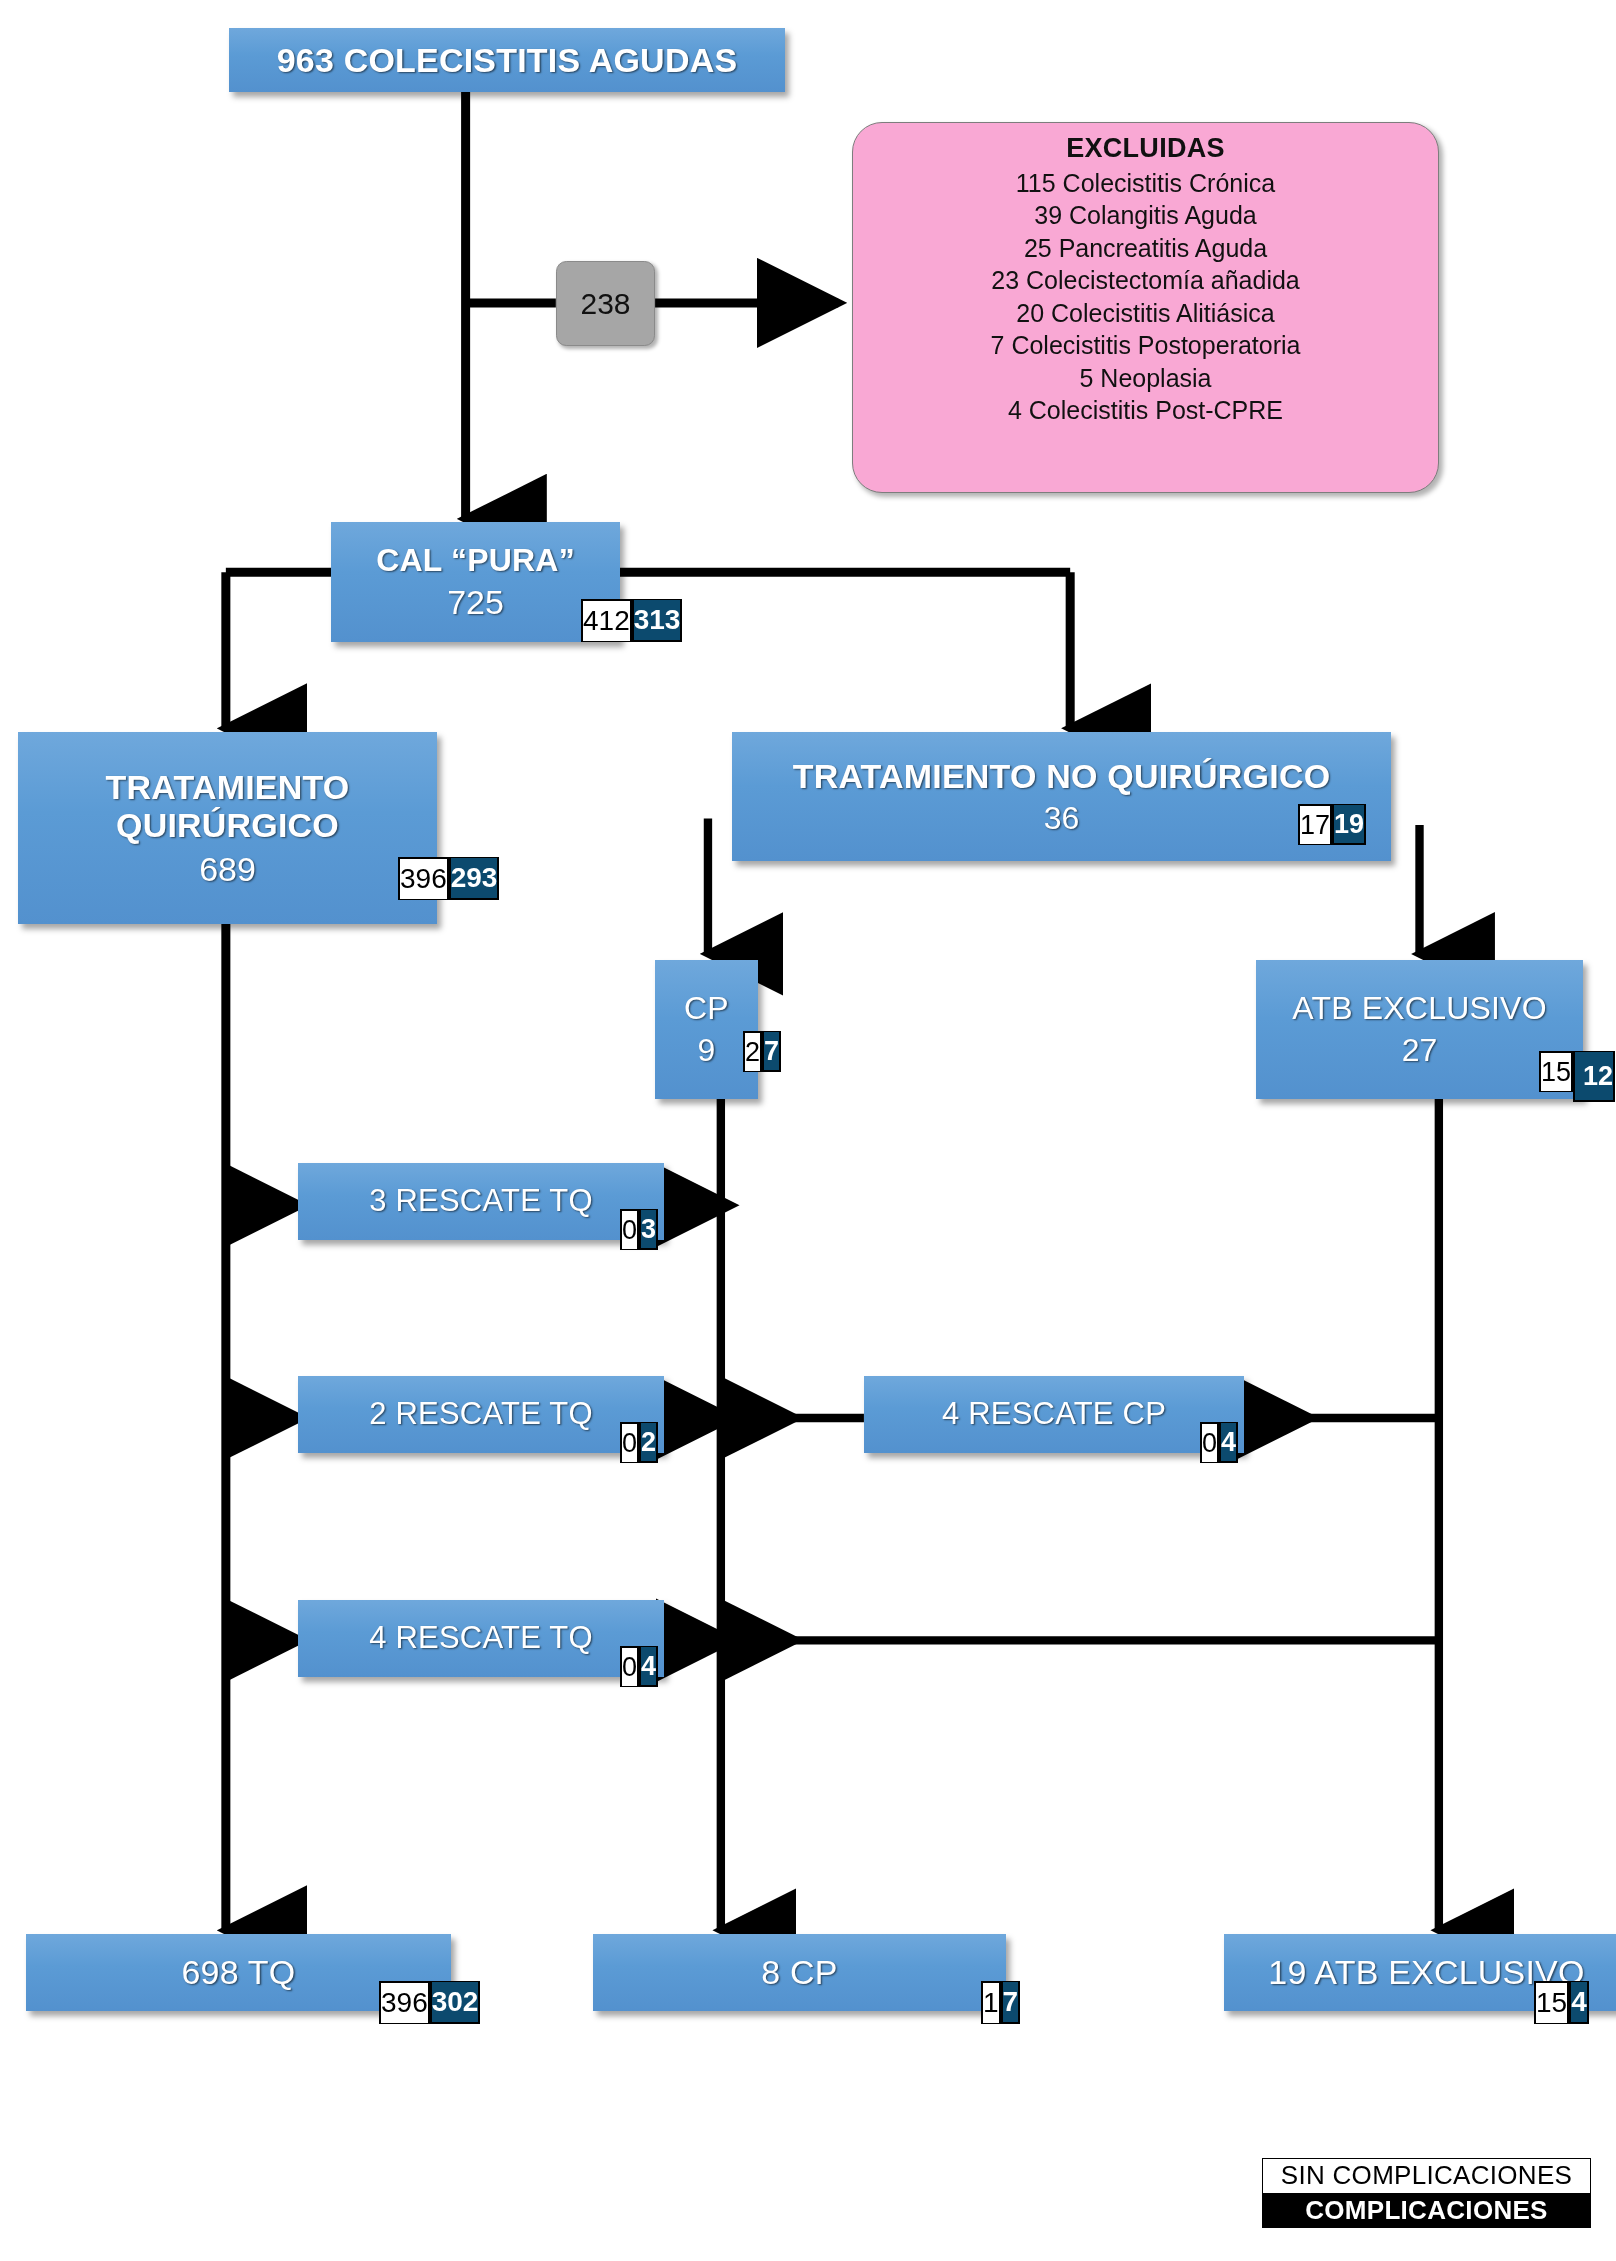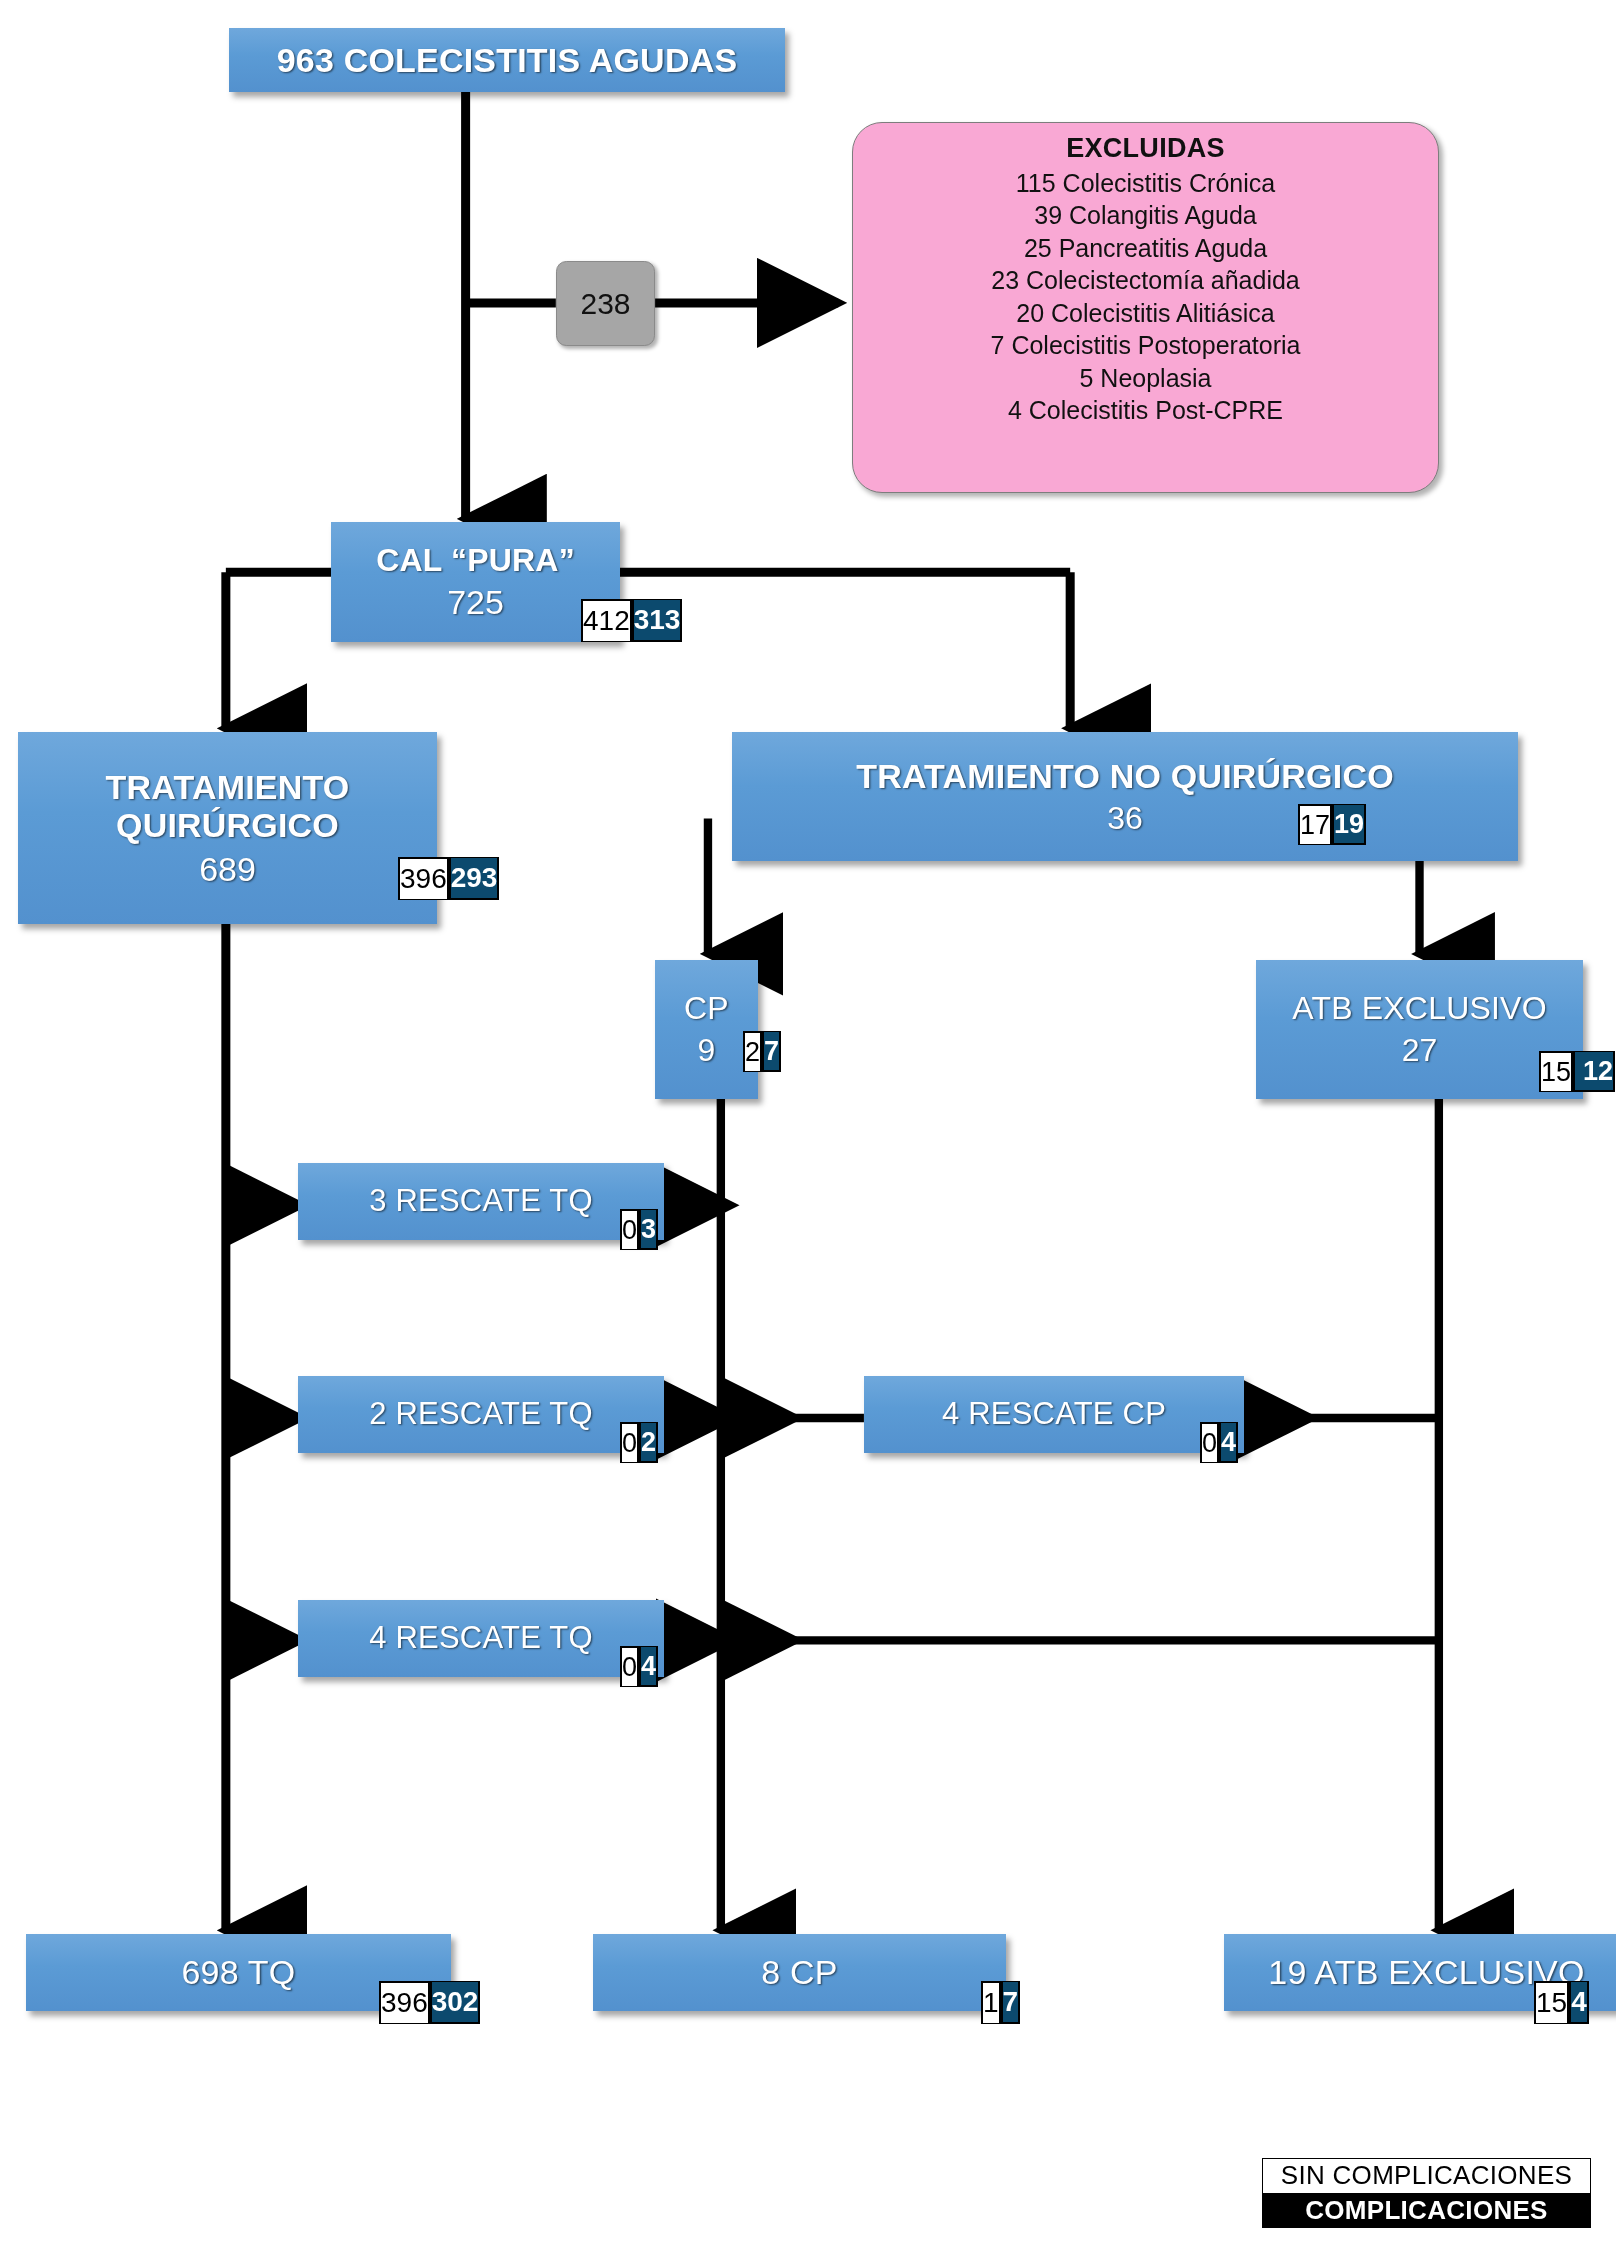--- a/index.html
+++ b/index.html
@@ -159,21 +159,21 @@
   <div class="bluebox" style="left:18px;top:732px;width:419px;height:192px;">
     <div class="ttl" style="font-size:34px;">TRATAMIENTO</div>
     <div class="ttl" style="font-size:34px;">QUIRÚRGICO</div>
     <div class="num" style="font-size:34px;margin-top:6.4px;">689</div>
   </div>
   <div class="badge" style="left:398px;top:857px;width:72px;height:85px;">
     <div class="top" style="height:43px;font-size:28px;">396</div>
     <div class="bot" style="height:43px;font-size:28px;">293</div>
   </div>
 
-  <div class="bluebox" style="left:732px;top:732px;width:786px;height:129px;">
+  <div class="bluebox" style="left:732px;top:732px;width:659px;height:129px;">
     <div class="ttl" style="font-size:34px;">TRATAMIENTO NO QUIRÚRGICO</div>
     <div class="num" style="font-size:32px;margin-top:5.2px;">36</div>
   </div>
   <div class="badge" style="left:1298px;top:804px;width:62px;height:81px;">
     <div class="top" style="height:41px;font-size:27px;">17</div>
     <div class="bot" style="height:41px;font-size:27px;">19</div>
   </div>
 
   <div class="bluebox" style="left:655px;top:960px;width:103px;height:139px;">
     <div class="ttl" style="font-size:32px;font-weight:normal;">CP</div>
@@ -183,21 +183,21 @@
     <div class="top" style="height:41px;font-size:27px;">2</div>
     <div class="bot" style="height:41px;font-size:27px;">7</div>
   </div>
 
   <div class="bluebox" style="left:1256px;top:960px;width:327px;height:139px;">
     <div class="ttl" style="font-size:32px;font-weight:normal;">ATB EXCLUSIVO</div>
     <div class="num" style="font-size:32px;margin-top:6.4px;">27</div>
   </div>
   <div class="badge" style="left:1539px;top:1051px;width:62px;height:83px;">
     <div class="top" style="height:41px;font-size:27px;">15</div>
-    <div class="bot" style="height:41px;font-size:27px;padding-left:8px;">12</div>
+    <div class="bot" style="height:51px;font-size:27px;padding-left:8px;">12</div>
   </div>
 
   <div class="bluebox" style="left:298px;top:1163px;width:366px;height:77px;">
     <div class="ttl" style="font-size:31px;font-weight:normal;">3 RESCATE TQ</div>
   </div>
   <div class="badge" style="left:620px;top:1209px;width:54px;height:81px;">
     <div class="top" style="height:41px;font-size:27px;">0</div>
     <div class="bot" style="height:41px;font-size:27px;">3</div>
   </div>
 

